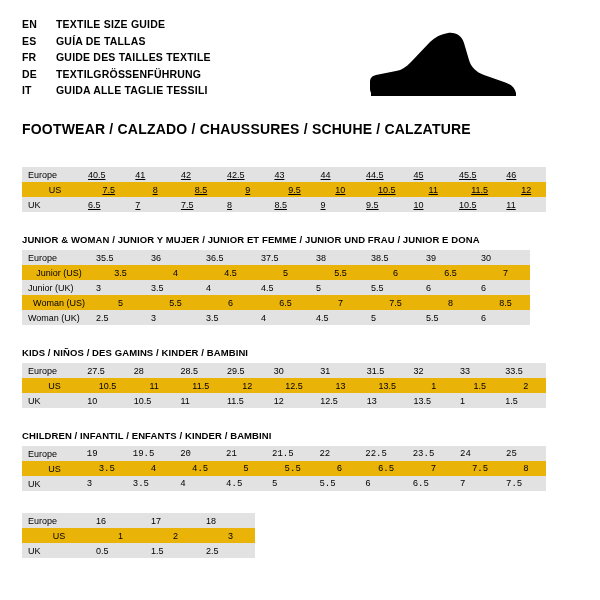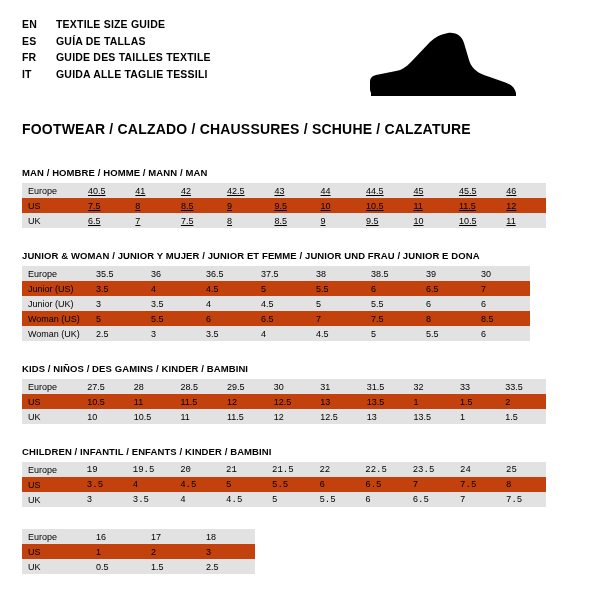--- a/index.html
+++ b/index.html
@@ -78,21 +78,21 @@
     vertical-align: middle;
     font-size: 9px;
     color: #000;
     white-space: nowrap;
   }
   table.size td.lbl {
     width: 62px;
     margin-left: 42px;
   }
   tr.shade td { background: #e2e2e2; }
-  tr.plain td { background: #c2410c; }
+  tr.plain td { background: #eab308; text-align: center; }
 
   
   .w-man td.val  { width: 49px; text-decoration: underline; }
   .w-jw  td.val  { width: 49px; }
   .w-kid td.val  { width: 49px; }
   .w-chi td.val  { width: 49px; font-family: Liberation Mono, monospace; }
   .w-bab td.val  { width: 49px; }
 </style>
 </head>
 <body>
@@ -107,37 +107,40 @@
       </div>
       <div class="lang-row">
         <span class="lang-code">ES</span>
         <span class="lang-title">GUÍA DE TALLAS</span>
       </div>
       <div class="lang-row">
         <span class="lang-code">FR</span>
         <span class="lang-title">GUIDE DES TAILLES TEXTILE</span>
       </div>
       <div class="lang-row">
+        <span class="lang-code">DE</span>
+        <span class="lang-title">TEXTILGRÖSSENFÜHRUNG</span>
+      </div>
+      <div class="lang-row">
         <span class="lang-code">IT</span>
         <span class="lang-title">GUIDA ALLE TAGLIE TESSILI</span>
       </div>
     </div>
 
     <div class="shoe-wrap">
       <svg width="180" height="72" viewBox="0 0 180 72" aria-hidden="true">
         <path fill="#000000" d="M39 66 C35 66 32 63 32 59 L32 52 C32 48 34 46 38 45 L58 41 C64 40 68 37 73 32 L92 12 C97 7 103 4 110 3 C118 2 124 6 126 13 L131 30 C133 37 138 42 146 45 L166 52 C173 54 177 58 178 63 L178 66 Z"></path>
         <path fill="#000000" d="M33 60 L178 63 L178 66 L33 66 Z"></path>
       </svg>
     </div>
   </div>
 
   <div class="footwear-line">FOOTWEAR / CALZADO / CHAUSSURES / SCHUHE / CALZATURE</div>
 
   <div class="section first">
-    <div class="section-title">MAN / HOMBRE / HOMME / MANN / MAN</div>
     <table class="size w-man">
       <tbody>
           <tr class="shade">
         <td class="lbl">Europe</td>
         <td class="val">40.5</td>
         <td class="val">41</td>
         <td class="val">42</td>
         <td class="val">42.5</td>
         <td class="val">43</td>
         <td class="val">44</td>

